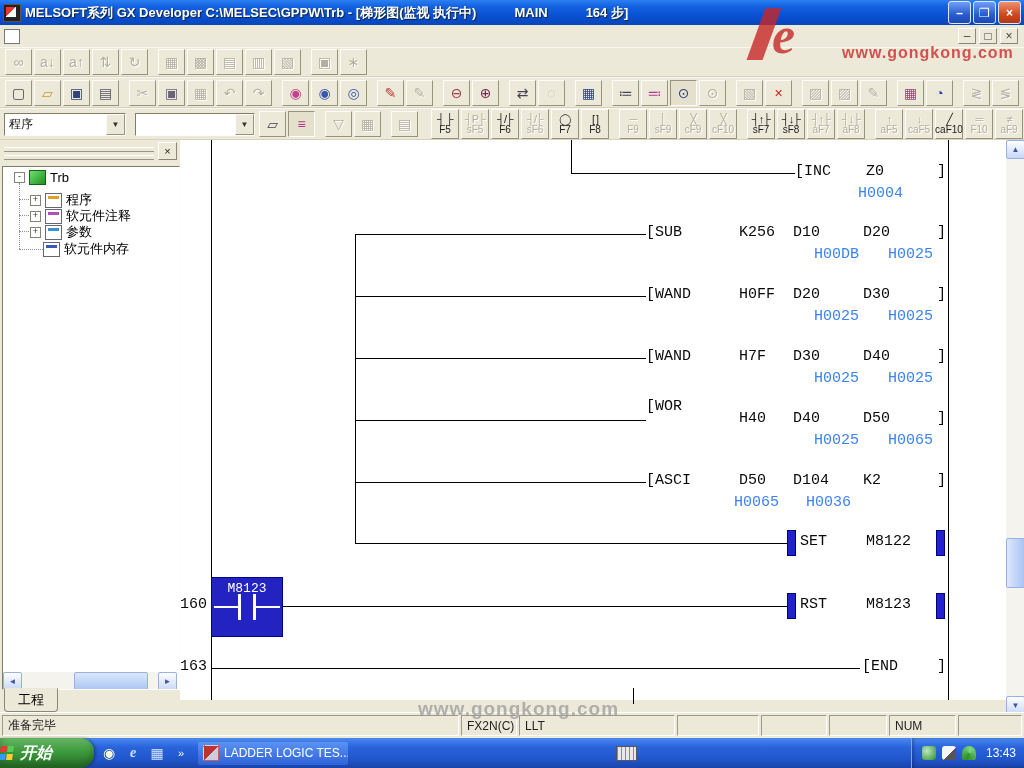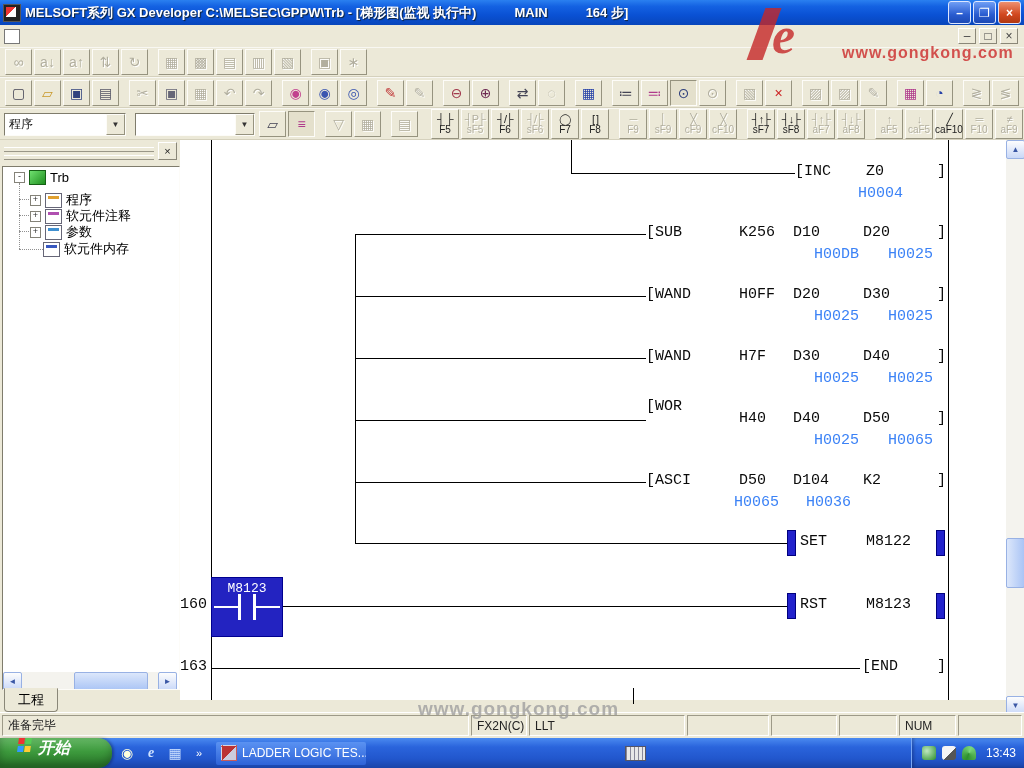--- a/index.html
+++ b/index.html
@@ -94,24 +94,24 @@
   #vscroll .sbtn{position:absolute;left:0}
   
   #statusbar{left:0;top:712px;width:1024px;height:26px;background:#ece9d8;border-top:1px solid #fff;
       display:flex;align-items:stretch;gap:2px;padding:2px 2px;box-sizing:border-box}
   .sfield{border:1px solid;border-color:#9d9a88 #fff #fff #9d9a88;font-size:12px;color:#222;
       display:flex;align-items:center;padding:0 5px;box-sizing:border-box;flex:none;white-space:nowrap}
   
   #taskbar{left:0;top:738px;width:1024px;height:30px;
       background:linear-gradient(180deg,#4a8af0 0%,#2a64dc 30%,#2156cc 70%,#1a44a8 100%);
       display:flex;align-items:center}
-  #start-btn{height:30px;width:94px;flex:none;border-radius:0 14px 14px 0;padding-left:18px;
+  #start-btn{height:30px;width:94px;flex:none;border-radius:0 14px 14px 0;padding-left:0;
       background:linear-gradient(180deg,#65b765 0%,#3d9a3d 45%,#2c7d2c 90%);
       box-shadow:inset 0 -5px 8px rgba(0,0,0,.25),2px 0 3px rgba(0,0,0,.3);
-      color:#fff;font-weight:bold;font-style:italic;font-size:16px;display:flex;align-items:flex-start;gap:6px}
+      color:#fff;font-weight:bold;font-style:italic;font-size:16px;display:flex;align-items:center;gap:6px}
   #winflag{width:14px;height:14px;display:grid;grid-template-columns:6px 6px;grid-gap:1px;transform:skewX(-8deg)}
   #winflag div{width:6px;height:6px}
   .ql{width:18px;height:18px;margin-left:6px;display:flex;align-items:center;justify-content:center;
       color:#fff;font-size:14px;flex:none}
   .taskbtn{height:23px;width:150px;margin-left:8px;border-radius:2px;color:#fff;font-size:12px;
       display:flex;align-items:center;gap:5px;padding:0 5px;box-sizing:border-box;flex:none;white-space:nowrap;overflow:hidden}
   .taskbtn.active{background:#1b4cbe;box-shadow:inset 1px 1px 3px rgba(0,0,20,.6)}
   .taskbtn.inactive{background:linear-gradient(#5a92f2,#2e63d8)}
   .tb-ico{width:14px;height:14px;flex:none;border:1px solid #fff3;background:linear-gradient(135deg,#d22 50%,#eee 50%)}
   #systray{margin-left:auto;height:30px;display:flex;align-items:center;gap:6px;padding:0 8px 0 10px;
@@ -567,21 +567,21 @@
   </div>
 </div>
 
 <div class="abs" id="statusbar">
   <div class="sfield" style="flex:1">准备完毕</div>
   <div class="sfield" style="width:56px">FX2N(C)</div>
   <div class="sfield" style="width:156px">LLT</div>
   <div class="sfield" style="width:82px"></div>
   <div class="sfield" style="width:66px"></div>
   <div class="sfield" style="width:58px"></div>
-  <div class="sfield" style="width:57px">NUM</div>
+  <div class="sfield" style="width:67px">NUM</div>
   <div class="sfield" style="width:64px"></div>
 </div>
 
 <div class="abs" id="taskbar">
   <div id="start-btn">
     <div id="winflag">
       <div style="background:#e33"></div>
         <div style="background:#5c5"></div>
       <div style="background:#39f"></div>
         <div style="background:#fc3"></div>

